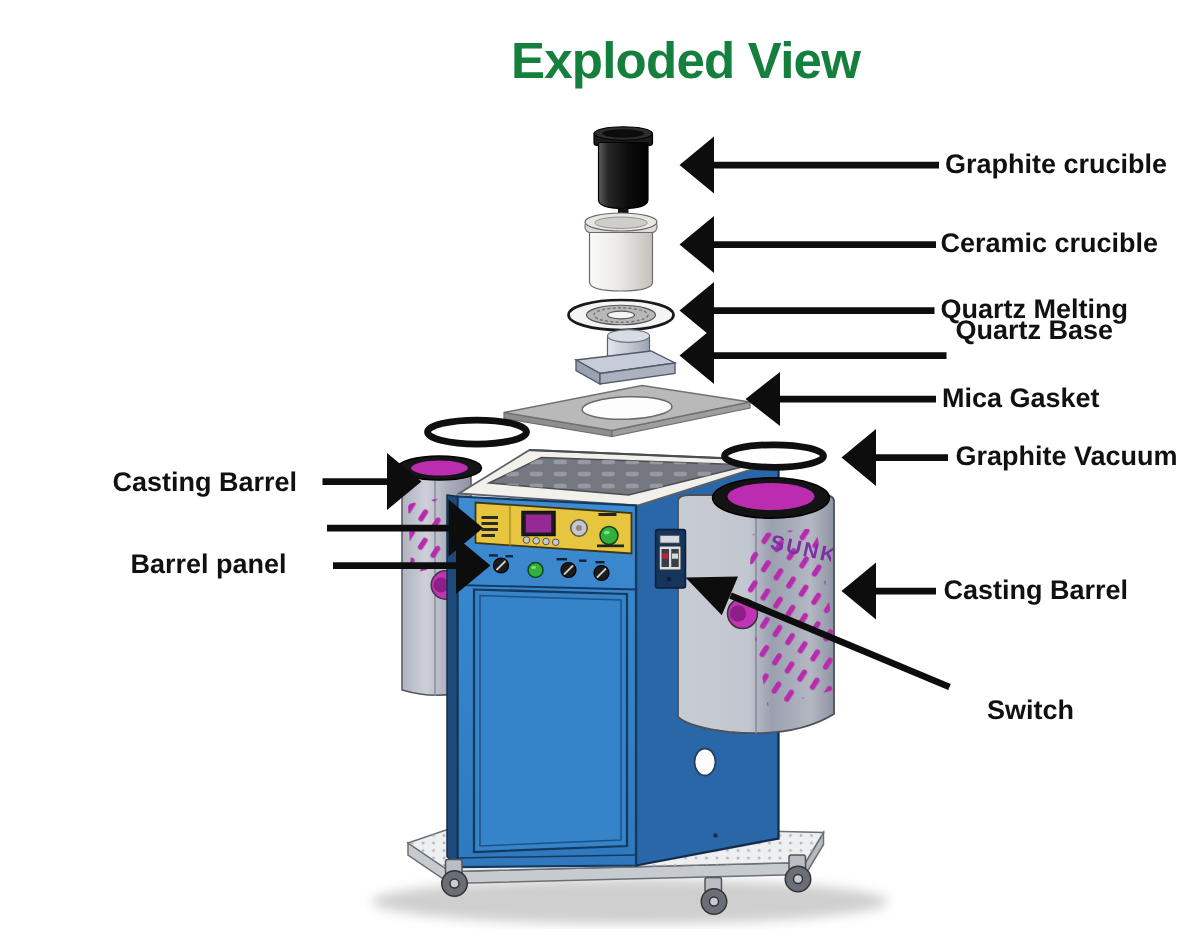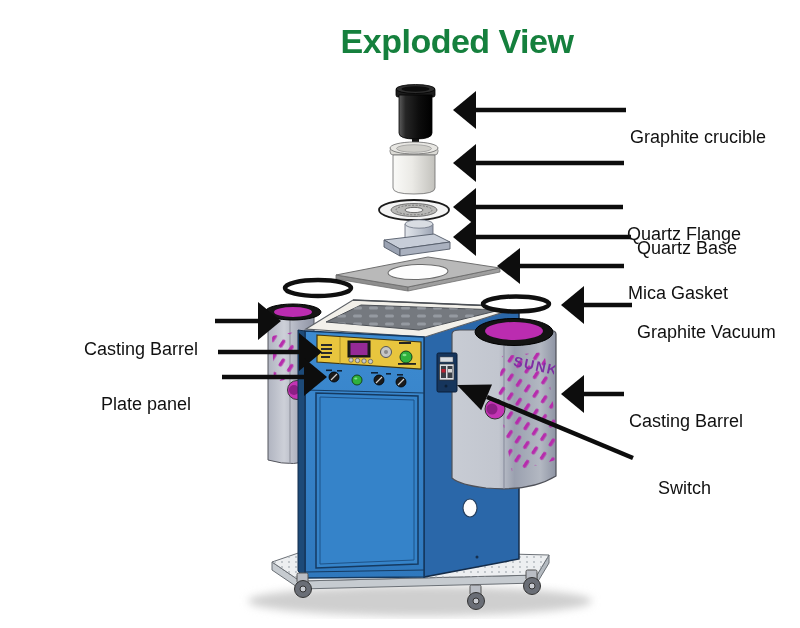--- a/index.html
+++ b/index.html
@@ -5,22 +5,22 @@
   html,body{margin:0;padding:0;background:#fff;}
   #stage{
     position:relative;width:800px;height:628px;background:#ffffff;overflow:hidden;
     font-family:"Liberation Sans",sans-serif;
   }
   #title{
     position:absolute;top:22px;left:428px;transform:translateX(-50%);
     font-size:34px;font-weight:bold;color:#15803d;white-space:nowrap;letter-spacing:-0.5px;margin-left:29px;
   }
   .label{
-    position:absolute;font-size:18px;font-weight:normal;color:#111;
-    white-space:nowrap;line-height:20px;margin-top:28px;
+    position:absolute;font-size:18px;font-weight:bold;color:#111;
+    white-space:nowrap;line-height:20px;
   }
   .label.right-al{text-align:right;}
   svg{position:absolute;top:0;left:0;}
 </style>
 </head>
 <body>
 
 <div id="stage">
 
   <svg width="800" height="628" viewBox="0 0 800 628">
@@ -283,22 +283,23 @@
       <g>
         <line x1="222" y1="377" x2="308" y2="377" stroke-width="4.5"></line>
         <polygon points="327,377 304,358 304,396" stroke="none"></polygon>
       </g>
     </g>
   </svg>
 
   <div id="title">Exploded View</div>
 
   <div class="label" style="left:630px;top:99px">Graphite crucible</div>
-  <div class="label" style="left:627px;top:196px">Quartz Flange</div>
+  <div class="label" style="left:627px;top:152px">Ceramic crucible</div>
+  <div class="label" style="left:627px;top:196px">Quartz Melting</div>
   <div class="label" style="left:637px;top:210px">Quartz Base</div>
   <div class="label" style="left:628px;top:255px">Mica Gasket</div>
   <div class="label" style="left:637px;top:294px">Graphite Vacuum</div>
   <div class="label right-al" style="right:602px;top:311px">Casting Barrel</div>
-  <div class="label right-al" style="right:609px;top:366px">Plate panel</div>
+  <div class="label right-al" style="right:609px;top:366px">Barrel panel</div>
   <div class="label" style="left:629px;top:383px">Casting Barrel</div>
-  <div class="label" style="left:658px;top:450px">Switch</div>
+  <div class="label" style="left:658px;top:463px">Switch</div>
 
 </div>
 
 </body></html>

